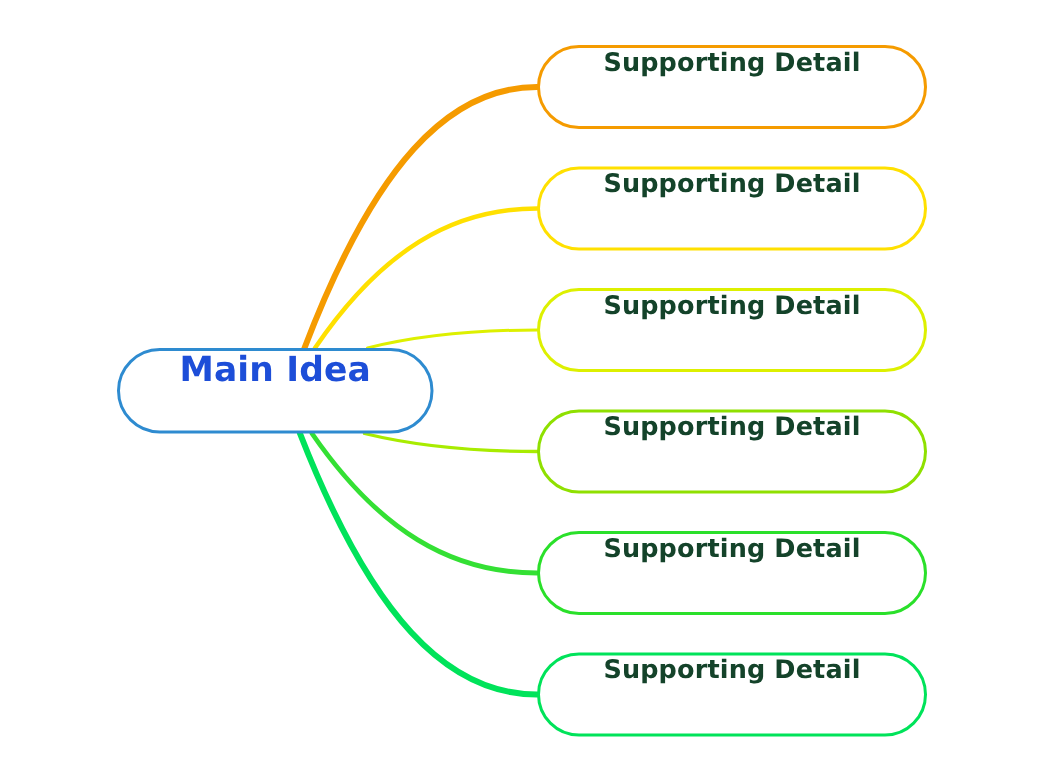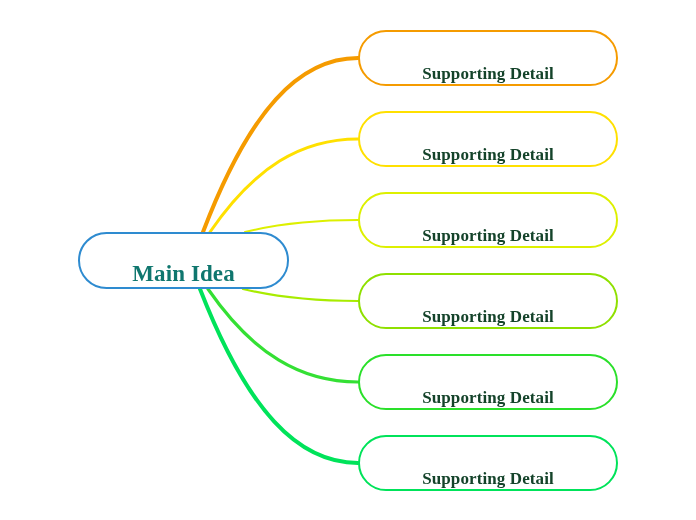--- a/index.html
+++ b/index.html
@@ -19,26 +19,25 @@
     position: absolute;
     left: 0;
     top: 0;
     width: 696px;
     height: 520px;
   }
   .node {
     position: absolute;
     box-sizing: border-box;
     display: flex;
-    align-items: flex-end;
+    align-items: flex-start;
     justify-content: center;
     background: #ffffff;
     border-style: solid;
     z-index: 2;
-    font-family: Liberation Serif, serif;
   }
   .node-label {
     white-space: nowrap;
     font-weight: bold;
     letter-spacing: 0.1px;
   }
   #root-node {
     left: 78px;
     top: 232px;
     width: 211px;
@@ -68,21 +67,21 @@
   <svg id="edges" viewBox="0 0 696 520" xmlns="http://www.w3.org/2000/svg">
       <path d="M 203 232 C 249.5 110.2, 299.1 58, 358 58" fill="none" stroke="#f59b00" stroke-width="4" stroke-linecap="round"></path>
       <path d="M 210 232 C 254.4 166.9, 301.76 139, 358 139" fill="none" stroke="#ffe000" stroke-width="3" stroke-linecap="round"></path>
       <path d="M 245 232 C 278.9 223.6, 315.06 220, 358 220" fill="none" stroke="#ddf000" stroke-width="2" stroke-linecap="round"></path>
       <path d="M 243 289 C 277.5 297.4, 314.3 301, 358 301" fill="none" stroke="#a8ec00" stroke-width="2.2" stroke-linecap="round"></path>
       <path d="M 208 289 C 253 354.1, 301 382, 358 382" fill="none" stroke="#34e034" stroke-width="3.2" stroke-linecap="round"></path>
       <path d="M 200 289 C 247.4 410.8, 297.96 463, 358 463" fill="none" stroke="#00e35a" stroke-width="4" stroke-linecap="round"></path>
     </svg>
 
   <div class="node" id="root-node" style="left: 78px; top: 232px; width: 211px; height: 57px; border-color: rgb(46, 139, 208); background: rgb(255, 255, 255);">
-    <span class="node-label" style="color: #0f766e;">Main Idea</span>
+    <span class="node-label" style="color: #1d4ed8;">Main Idea</span>
   </div>
 
   <div class="node detail-node" style="top: 30px; border-color: rgb(245, 155, 0); background: rgb(255, 255, 255);">
     <span class="node-label" style="color: rgb(20, 67, 42);">Supporting Detail</span>
   </div>
   <div class="node detail-node" style="top: 111px; border-color: rgb(255, 224, 0); background: rgb(255, 255, 255);">
     <span class="node-label" style="color: rgb(20, 67, 42);">Supporting Detail</span>
   </div>
   <div class="node detail-node" style="top: 192px; border-color: rgb(221, 240, 0); background: rgb(255, 255, 255);">
     <span class="node-label" style="color: rgb(20, 67, 42);">Supporting Detail</span>

